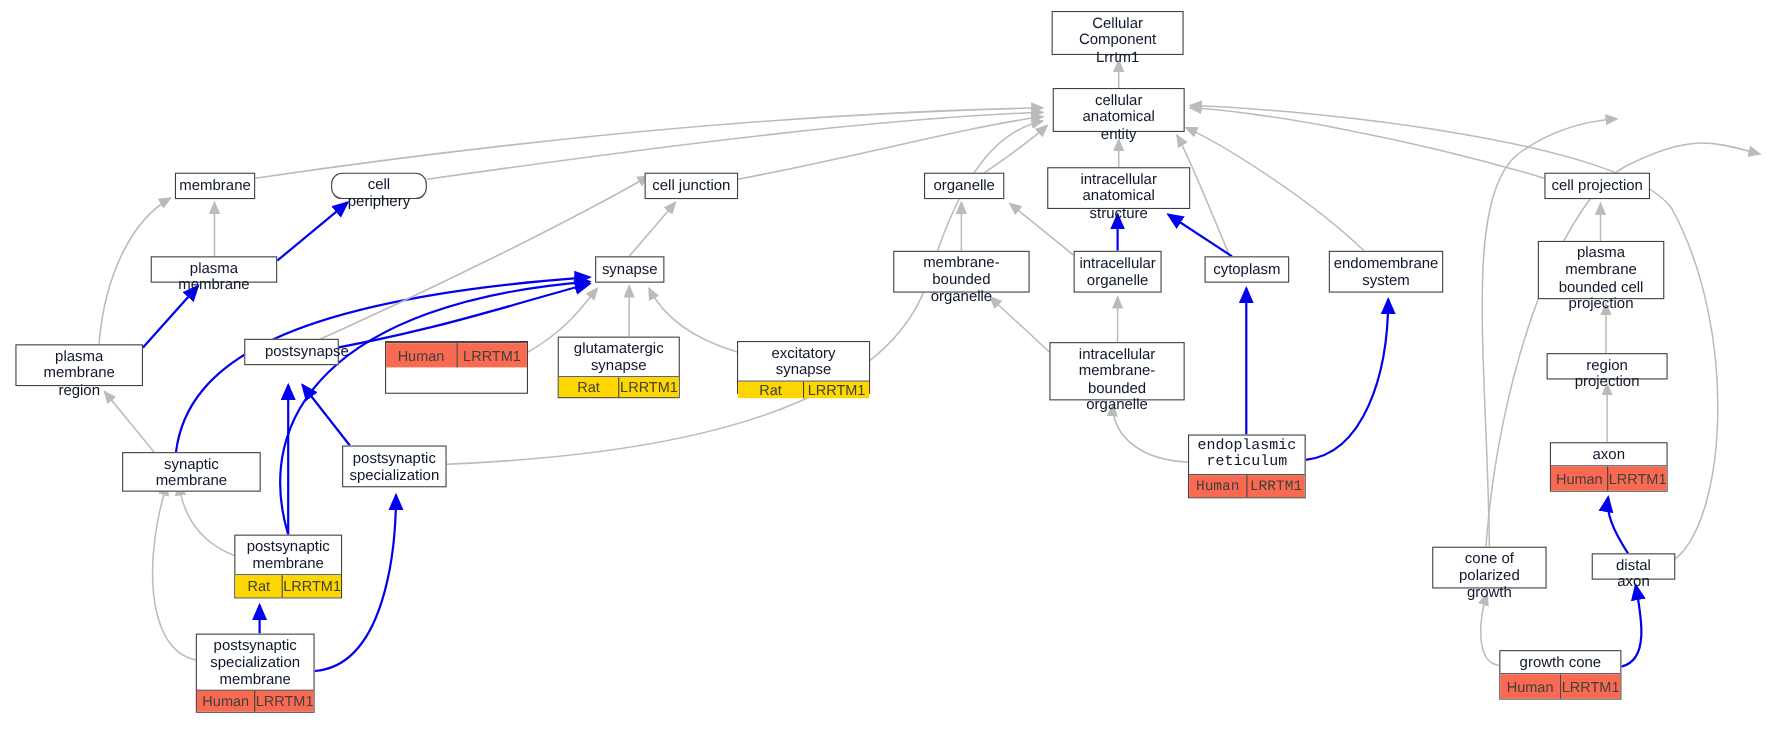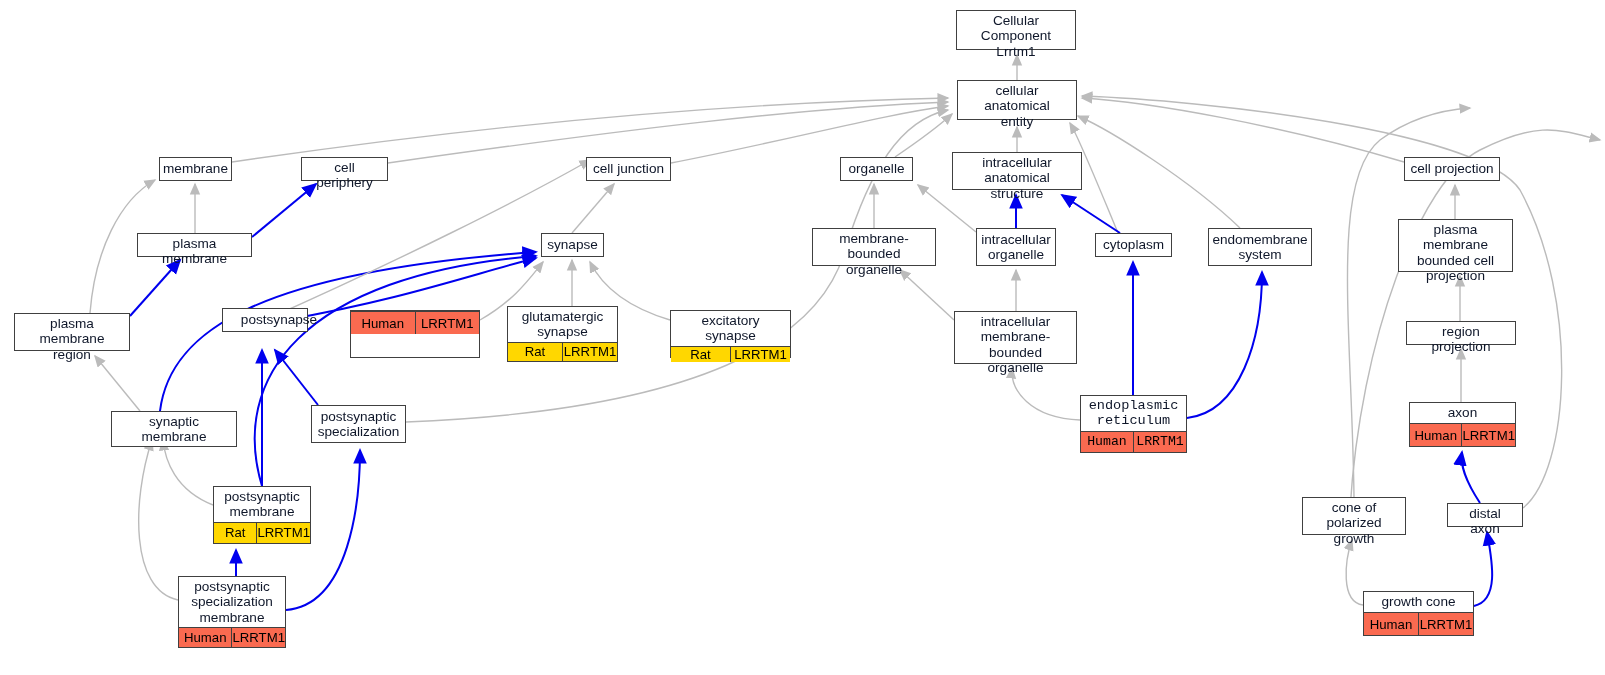--- a/index.html
+++ b/index.html
@@ -5,21 +5,21 @@
   html,body{margin:0;padding:0;background:#ffffff;}
   body{font-family:"Liberation Sans","DejaVu Sans",sans-serif;}
   #canvas{position:relative;width:1605px;height:675px;background:#ffffff;overflow:hidden;}
   #edges{position:absolute;left:0;top:0;width:1605px;height:675px;pointer-events:none;}
   .node{position:absolute;box-sizing:border-box;background:#ffffff;border:1.6px solid #404040;
         display:flex;flex-direction:column;}
   .node .title{flex:1;display:flex;align-items:center;justify-content:center;text-align:center;
         font-size:13.6px;color:#0f172a;line-height:1.13;padding:2px 5px;white-space:pre-line;}
   .node .genes{display:flex;border-top:1.6px solid #404040;height:22px;}
   .node .genes .cell{flex:1;display:flex;align-items:center;justify-content:center;
-        font-size:13.2px;color:#000000;}
+        font-size:13.2px;color:#404040;}
   .node .genes .cell + .cell{border-left:1.6px solid #404040;}
   .root .title{font-size:13.6px;}
 </style>
 </head>
 <body>
 
 <div id="canvas">
   <svg id="edges" viewBox="0 0 1605 675">
     <defs>
       <marker id="ah-gray" markerWidth="9" markerHeight="9" refX="7.5" refY="4.5" orient="auto" markerUnits="strokeWidth">
@@ -84,21 +84,21 @@
         <div class="title">Cellular Component
 Lrrtm1</div>
       </div>
       <div class="node" style="left: 957px; top: 80px; width: 120px; height: 40px;">
         <div class="title">cellular anatomical
 entity</div>
       </div>
       <div class="node" style="left: 159px; top: 157px; width: 73px; height: 24px;">
         <div class="title">membrane</div>
       </div>
-      <div class="node" style="left: 301px; top: 157px; width: 87px; height: 24px;">
+      <div class="node" style="left: 301px; top: 157px; width: 87px; height: 24px; border-radius: 10px;">
         <div class="title">cell periphery</div>
       </div>
       <div class="node" style="left: 586px; top: 157px; width: 85px; height: 24px;">
         <div class="title">cell junction</div>
       </div>
       <div class="node" style="left: 840px; top: 157px; width: 73px; height: 24px;">
         <div class="title">organelle</div>
       </div>
       <div class="node" style="left: 952px; top: 152px; width: 130px; height: 38px;">
         <div class="title">intracellular

